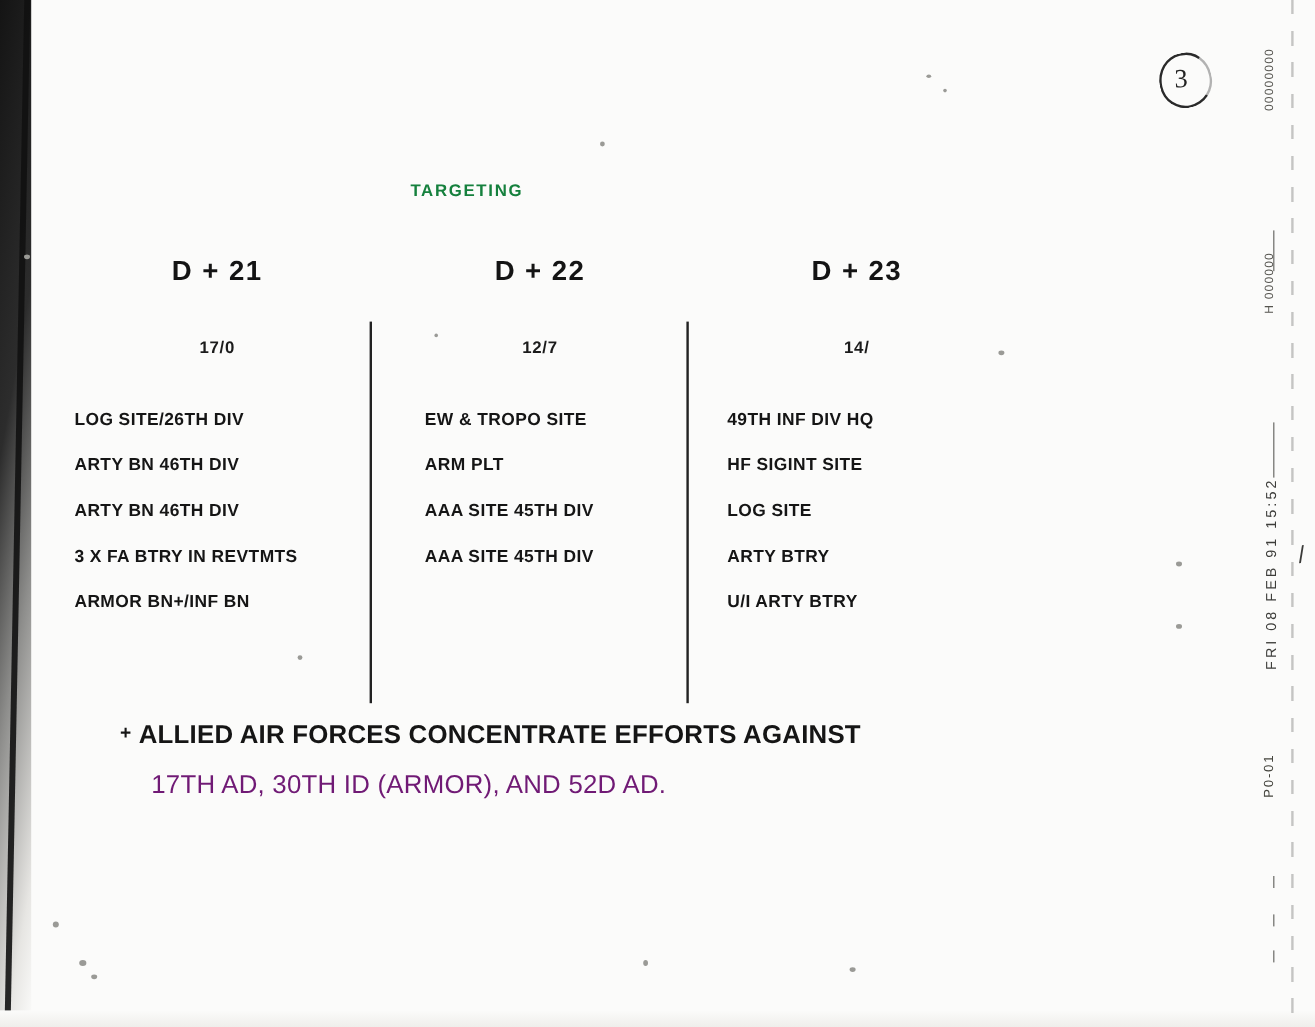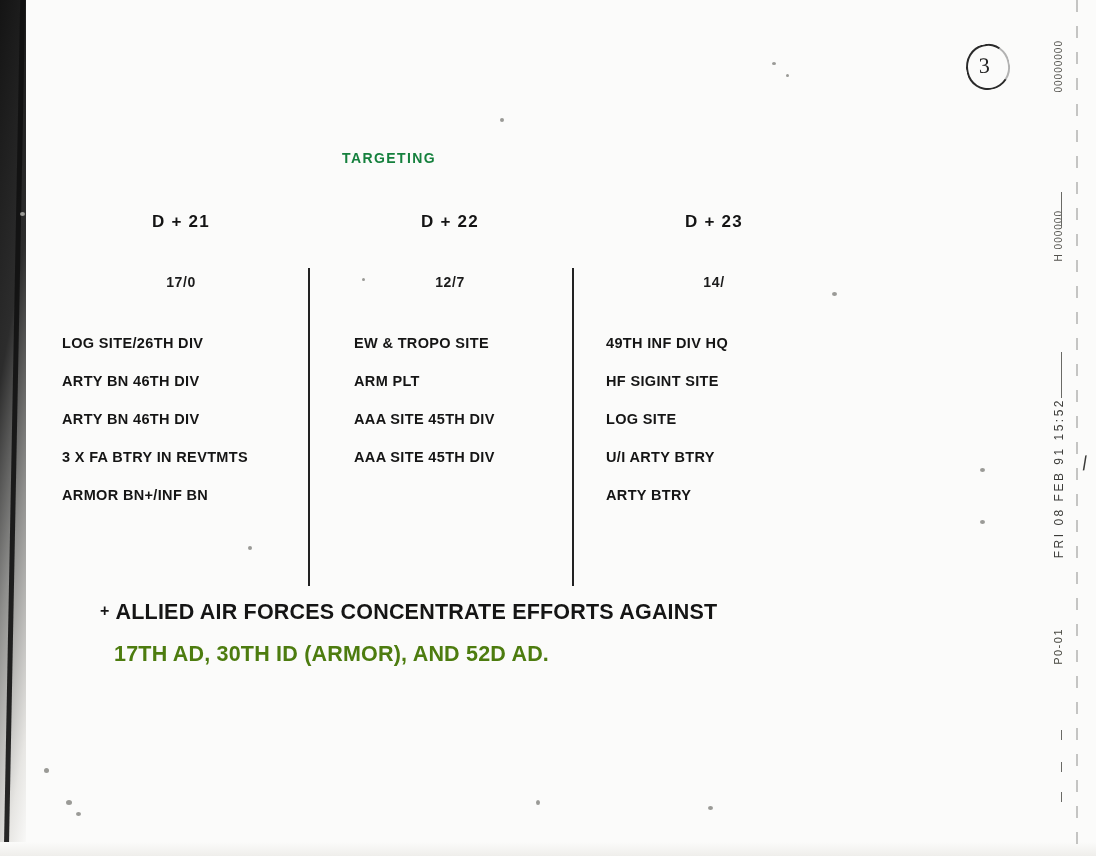--- a/index.html
+++ b/index.html
@@ -64,21 +64,21 @@
     font-weight: bold;
     letter-spacing: 1.4px;
     color: #15803d;
   }
 
   .col {
     position: absolute;
     top: 212px;
   }
   .col-head {
-    font-size: 17px;
+    font-size: 23px;
     font-weight: bold;
     letter-spacing: 1.2px;
     text-align: center;
     color: #141414;
   }
   .col-count {
     margin-top: 42px;
     font-size: 14px;
     font-weight: bold;
     text-align: center;
@@ -128,25 +128,25 @@
     color: #151515;
     white-space: nowrap;
   }
   .bullet-mark {
     font-size: 16px;
     vertical-align: 3px;
     margin-right: 6px;
   }
   .bullet-line2 {
     margin-top: 17px;
-    margin-left: 14px;
+    margin-left: 26px;
     font-size: 21.5px;
-    font-weight: bold;
+    font-weight: normal;
     letter-spacing: .2px;
-    color: #4d7c0f;
+    color: #701a75;
     white-space: nowrap;
   }
 
   
   .page-circle {
     position: absolute;
     left: 966px;
     top: 44px;
     width: 40px;
     height: 42px;
@@ -252,22 +252,22 @@
     </div>
   </div>
 
   <div class="col" id="col2">
     <div class="col-head">D + 23</div>
     <div class="col-count">14/</div>
     <div class="col-items">
       <div class="item">49TH INF DIV HQ</div>
       <div class="item">HF SIGINT SITE</div>
       <div class="item">LOG SITE</div>
+      <div class="item">ARTY BTRY</div>
       <div class="item">U/I ARTY BTRY</div>
-      <div class="item">ARTY BTRY</div>
     </div>
   </div>
 
   <div class="divider" id="div1"></div>
   <div class="divider" id="div2"></div>
 
   <div class="bullet-block">
     <div class="bullet-line1">
       <span class="bullet-mark">+</span><span>ALLIED AIR FORCES CONCENTRATE EFFORTS AGAINST</span>
     </div>

